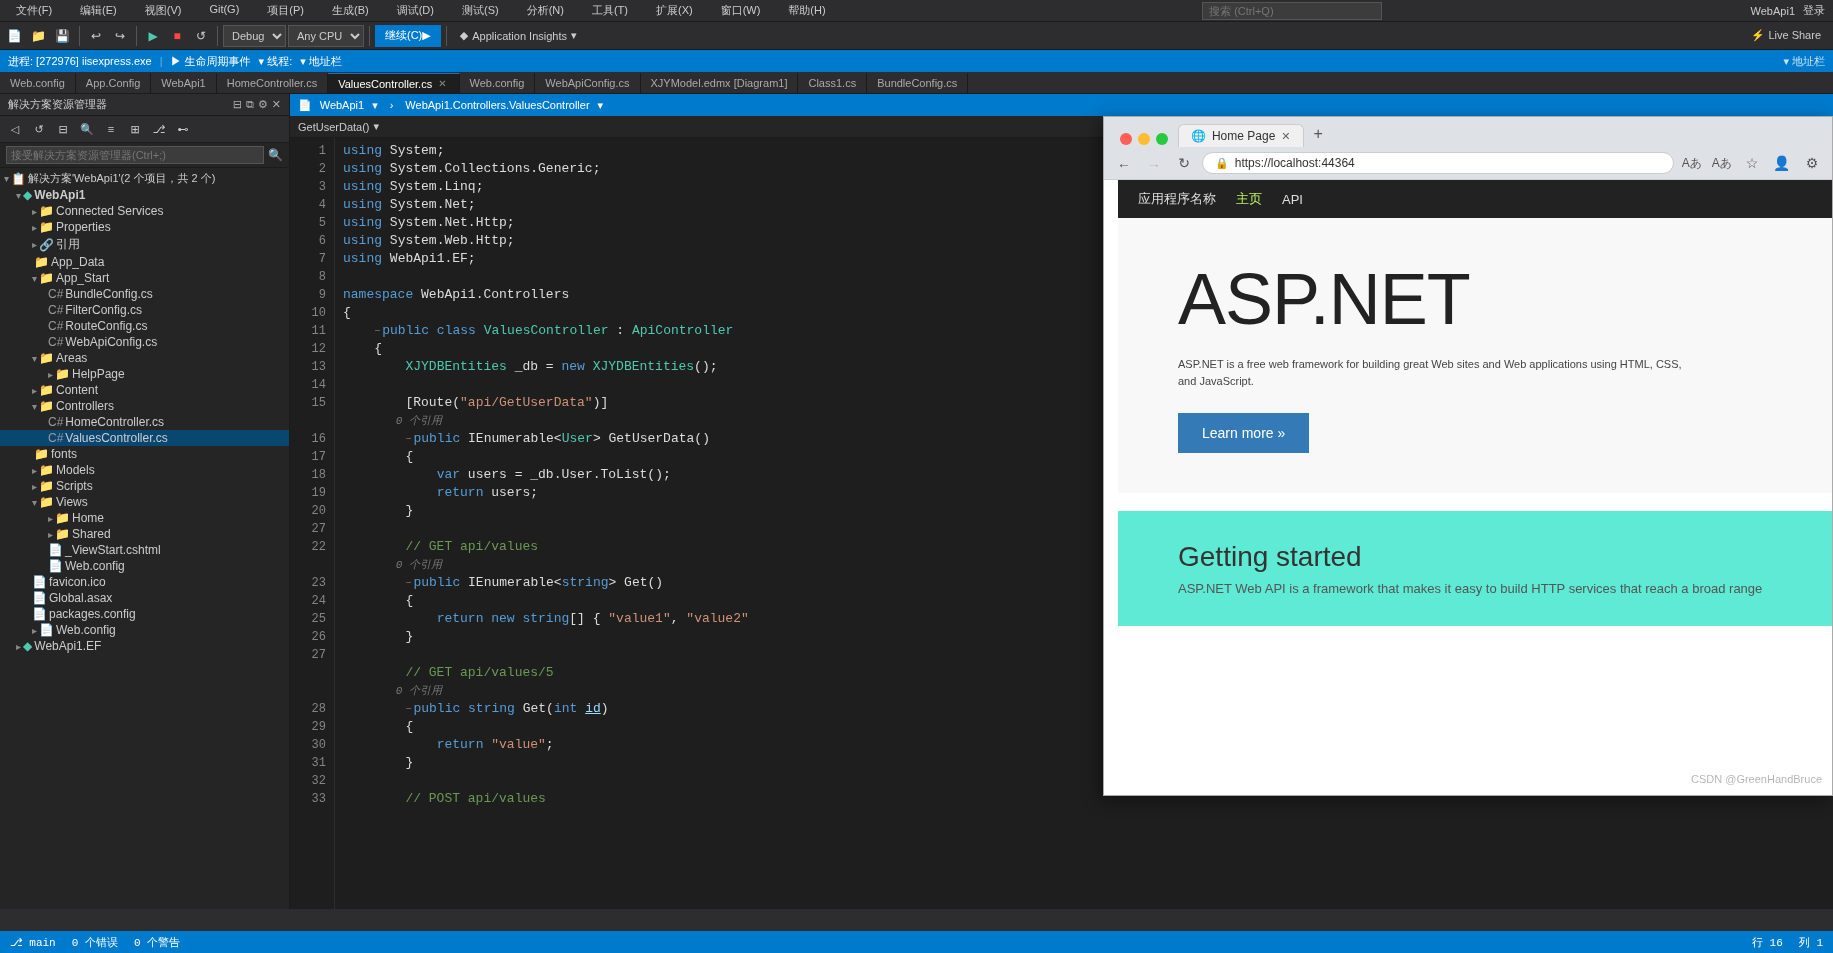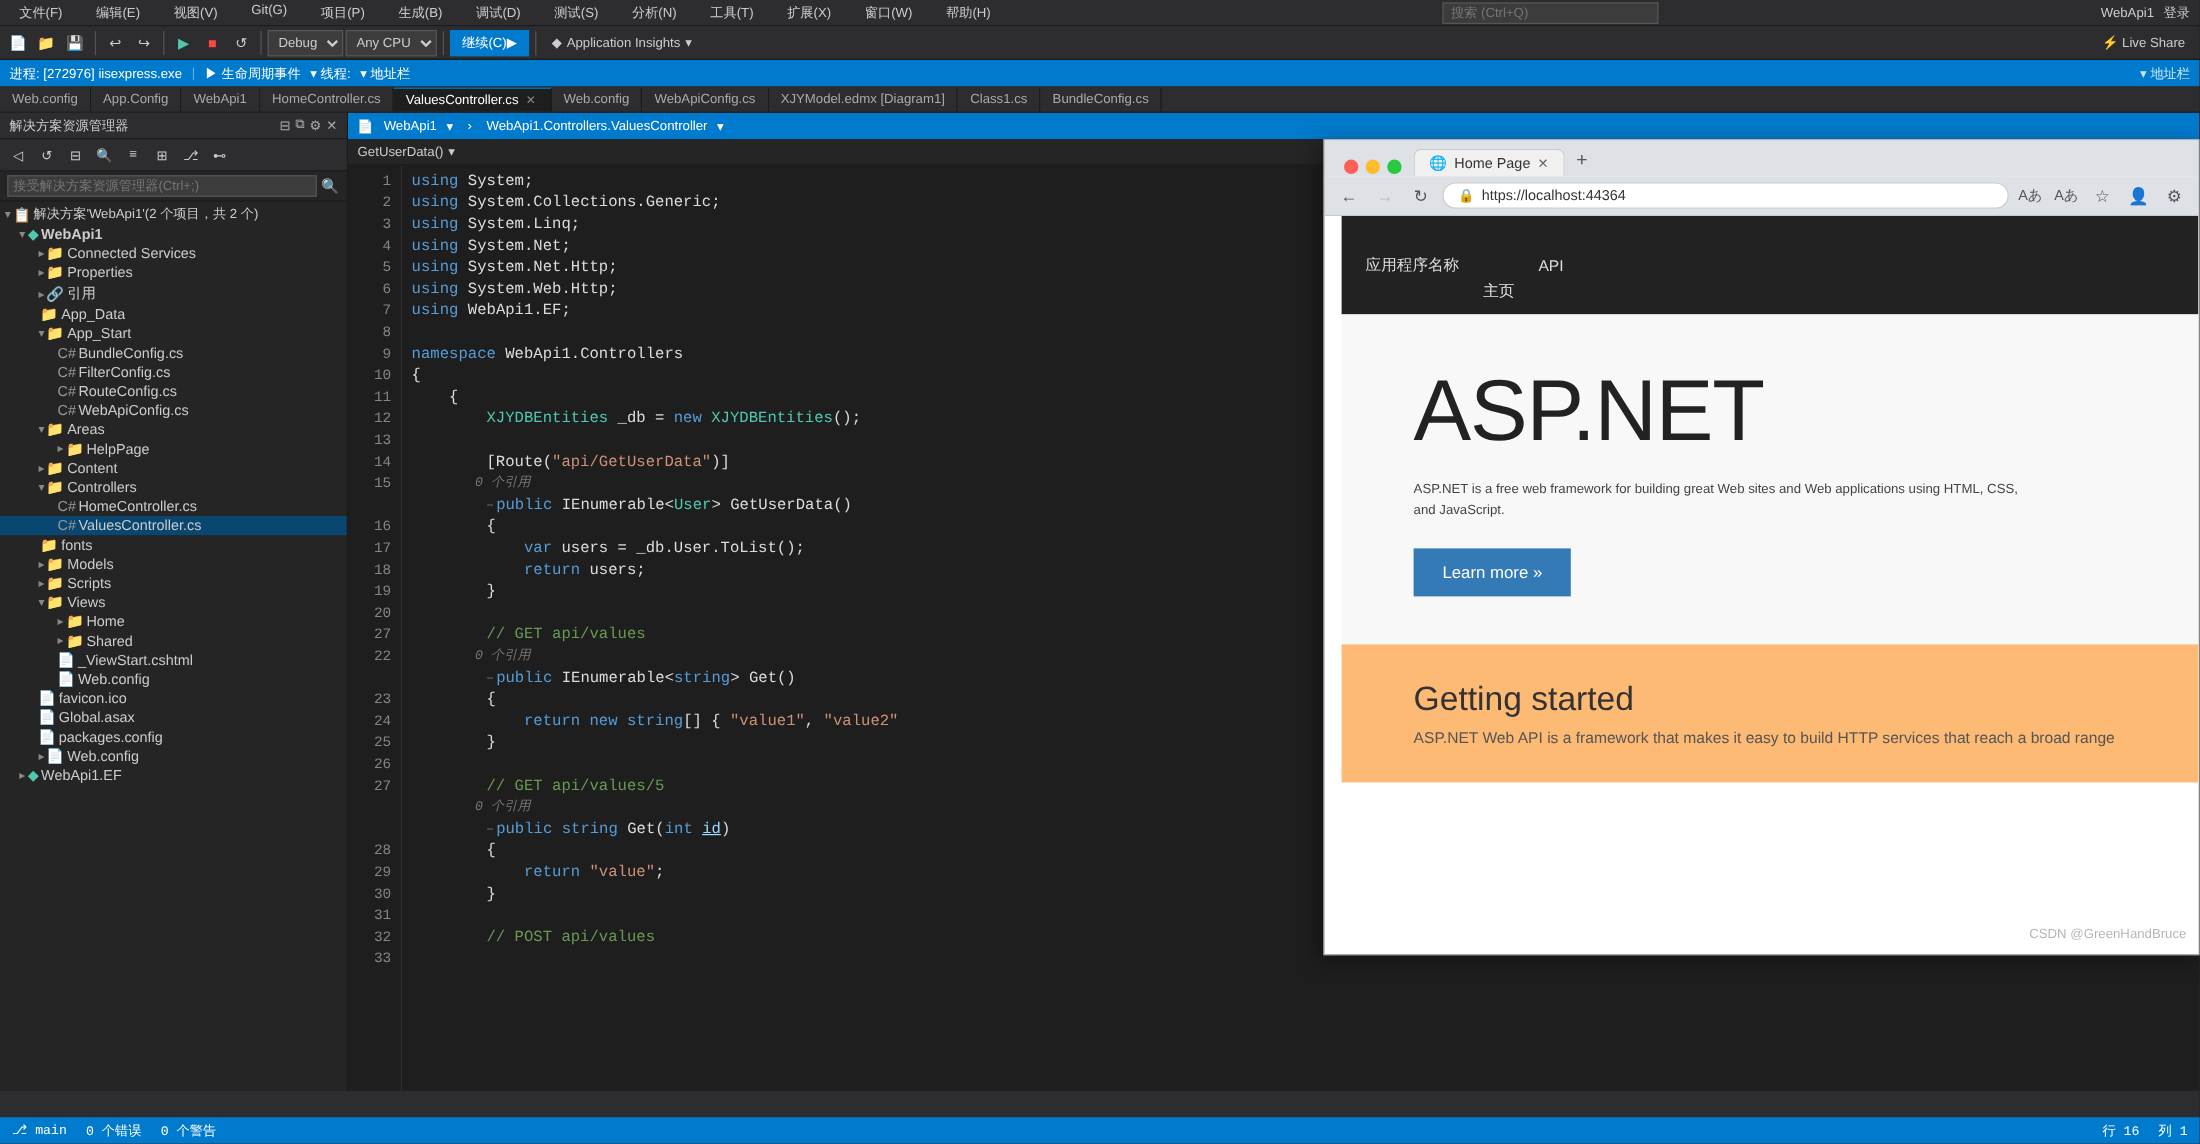--- a/index.html
+++ b/index.html
@@ -368,21 +368,22 @@
       color: white;
       padding: 12px 24px;
       border: none;
       font-size: 14px;
       cursor: pointer;
       margin-top: 24px;
       display: inline-block;
     }
     .site-getting-started {
       padding: 30px 60px;
-      background: #fdba74;
+      background: #5eead4;
+      margin-top: 18px;
     }
     .gs-title {
       font-size: 28px;
       color: #333;
       font-weight: 300;
     }
     .gs-desc {
       font-size: 13px;
       color: #555;
       margin-top: 8px;
@@ -748,20 +749,21 @@
         <div class="code-line"><span class="kw">using</span> <span class="nm">System</span>;</div>
         <div class="code-line"><span class="kw">using</span> <span class="nm">System.Collections.Generic</span>;</div>
         <div class="code-line"><span class="kw">using</span> <span class="nm">System.Linq</span>;</div>
         <div class="code-line"><span class="kw">using</span> <span class="nm">System.Net</span>;</div>
         <div class="code-line"><span class="kw">using</span> <span class="nm">System.Net.Http</span>;</div>
         <div class="code-line"><span class="kw">using</span> <span class="nm">System.Web.Http</span>;</div>
         <div class="code-line"><span class="kw">using</span> <span class="nm">WebApi1.EF</span>;</div>
         <div class="code-line"></div>
         <div class="code-line"><span class="kw">namespace</span> <span class="nm">WebApi1.Controllers</span></div>
         <div class="code-line">{</div>
+        <div class="code-line">&nbsp;&nbsp;&nbsp;&nbsp;<span class="collapse-btn">−</span><span class="kw">public</span> <span class="kw">class</span> <span class="kw2">ValuesController</span> : <span class="kw2">ApiController</span></div>
         <div class="code-line">&nbsp;&nbsp;&nbsp;&nbsp;{</div>
         <div class="code-line">&nbsp;&nbsp;&nbsp;&nbsp;&nbsp;&nbsp;&nbsp;&nbsp;<span class="kw2">XJYDBEntities</span> <span class="nm">_db</span> = <span class="kw">new</span> <span class="kw2">XJYDBEntities</span>();</div>
         <div class="code-line"></div>
         <div class="code-line">&nbsp;&nbsp;&nbsp;&nbsp;&nbsp;&nbsp;&nbsp;&nbsp;[Route(<span class="str">"api/GetUserData"</span>)]</div>
         <div class="code-line ref-hint">&nbsp;&nbsp;&nbsp;&nbsp;&nbsp;&nbsp;&nbsp;&nbsp;0 个引用</div>
         <div class="code-line">&nbsp;&nbsp;&nbsp;&nbsp;&nbsp;&nbsp;&nbsp;&nbsp;<span class="collapse-btn">−</span><span class="kw">public</span> IEnumerable&lt;<span class="kw2">User</span>&gt; <span class="nm">GetUserData</span>()</div>
         <div class="code-line">&nbsp;&nbsp;&nbsp;&nbsp;&nbsp;&nbsp;&nbsp;&nbsp;{</div>
         <div class="code-line">&nbsp;&nbsp;&nbsp;&nbsp;&nbsp;&nbsp;&nbsp;&nbsp;&nbsp;&nbsp;&nbsp;&nbsp;<span class="kw">var</span> <span class="nm">users</span> = <span class="nm">_db</span>.<span class="nm">User</span>.<span class="nm">ToList</span>();</div>
         <div class="code-line">&nbsp;&nbsp;&nbsp;&nbsp;&nbsp;&nbsp;&nbsp;&nbsp;&nbsp;&nbsp;&nbsp;&nbsp;<span class="kw">return</span> <span class="nm">users</span>;</div>
         <div class="code-line">&nbsp;&nbsp;&nbsp;&nbsp;&nbsp;&nbsp;&nbsp;&nbsp;}</div>
@@ -808,21 +810,21 @@
         </div>
         <button class="nav-btn" style="font-size:12px;">Aあ</button>
         <button class="nav-btn" style="font-size:12px;">Aあ</button>
         <button class="nav-btn">☆</button>
         <button class="nav-btn">👤</button>
         <button class="nav-btn">⚙</button>
       </div>
       <div class="browser-content">
         <div class="site-nav">
           <span style="color:#ddd;font-size:13px;">应用程序名称</span>
-          <span style="color:#e5e5e5;font-size:13px;margin-top:44px;">主页</span>
+          <span style="color:#bef264;font-size:13px;">主页</span>
           <span style="color:#ddd;font-size:13px;">API</span>
         </div>
         <div class="site-hero">
           <div class="site-title">ASP.NET</div>
           <div class="site-desc">ASP.NET is a free web framework for building great Web sites and Web applications using HTML, CSS, and JavaScript.</div>
           <button class="learn-more-btn">Learn more »</button>
         </div>
         <div class="site-getting-started">
           <div class="gs-title">Getting started</div>
           <div class="gs-desc">ASP.NET Web API is a framework that makes it easy to build HTTP services that reach a broad range</div>

